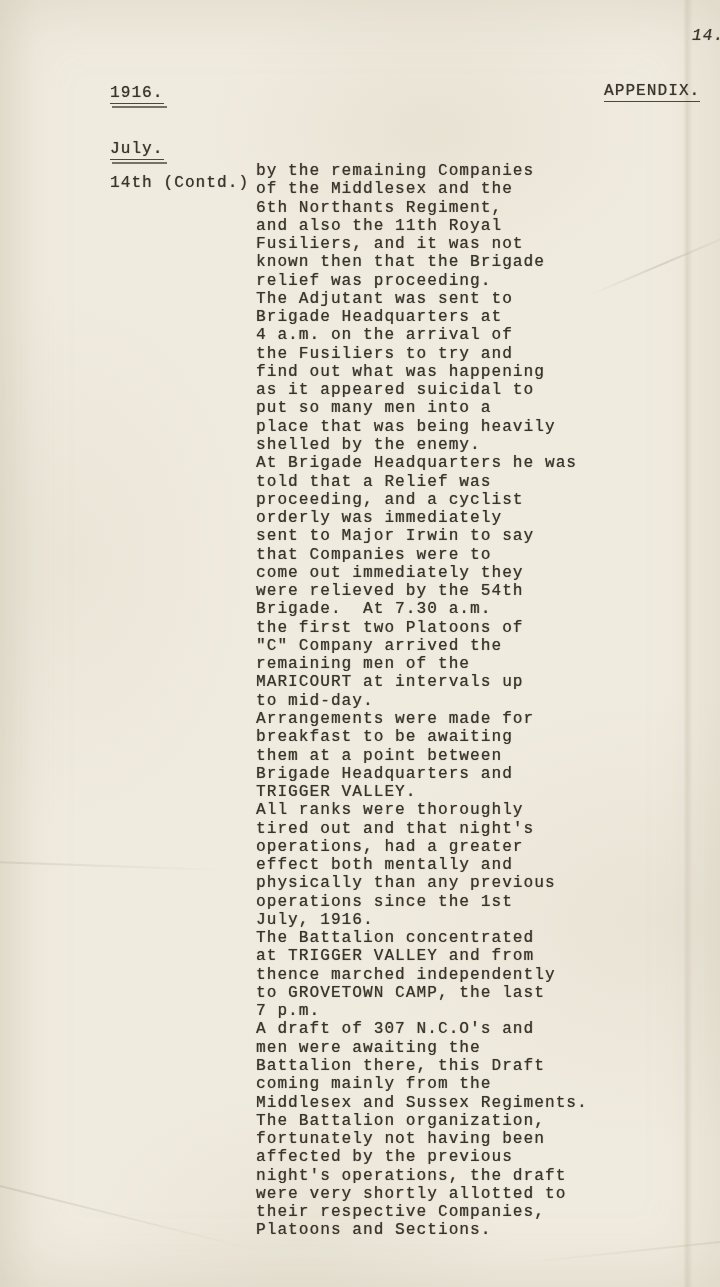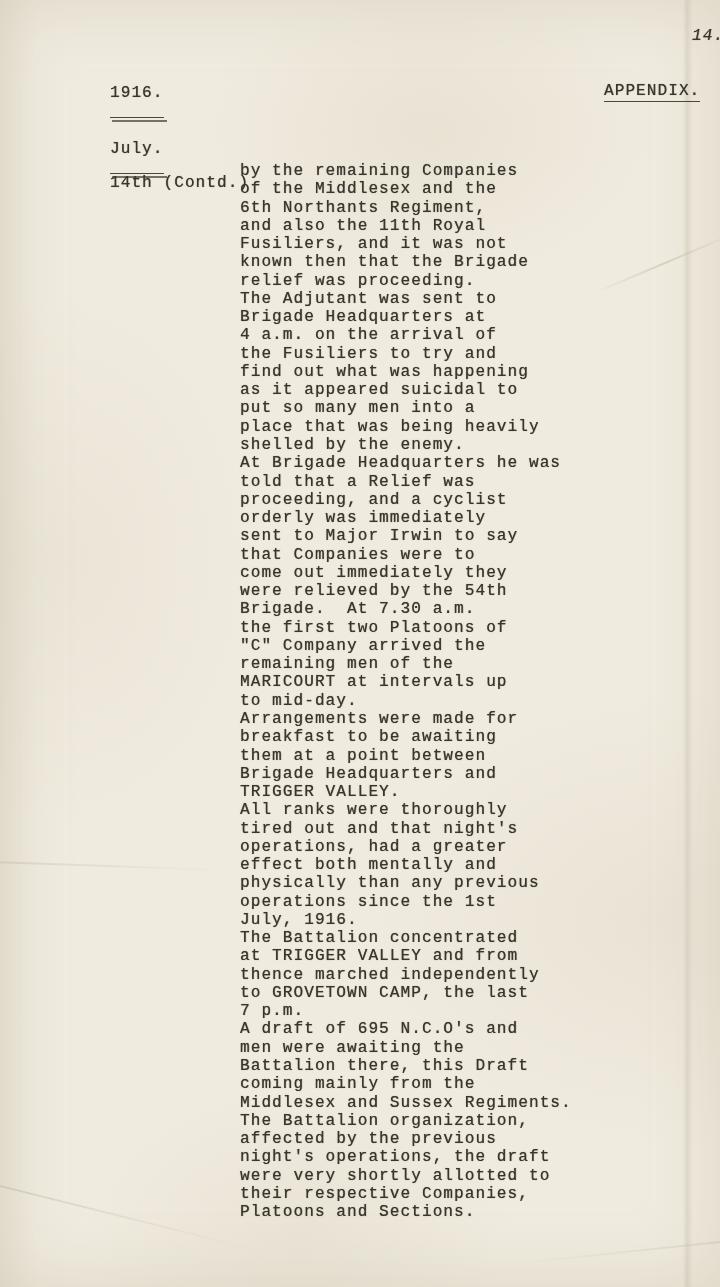--- a/index.html
+++ b/index.html
@@ -35,36 +35,36 @@
   .page-number { left: 692px; top: 27px; font-style: italic; }
   .appendix    { left: 604px; top: 82px; }
   .year        { left: 110px; top: 84px; }
   .month       { left: 110px; top: 140px; }
   .underline {
     padding-bottom: 1px;
     border-bottom: 1.7px solid rgba(52,48,40,0.88);
   }
   .dbl-underline {
     position: relative;
-    padding-bottom: 15px;
+    padding-bottom: 1px;
     border-bottom: 1.7px solid rgba(52,48,40,0.88);
   }
   .dbl-underline::after {
     content: "";
     position: absolute;
     left: 2px;
     right: -3px;
     bottom: -4.5px;
     height: 1.6px;
     background: rgba(52,48,40,0.65);
   }
   .entry-date { left: 110px; top: 162px; margin-top: 12px; }
   .entry-body {
     position: absolute;
-    left: 240px;
+    left: 256px;
     top: 162px;
     width: 360px;
   }
   .line {
     display: block;
     height: 18.28px;
     line-height: 18.28px;
     font-size: 16px;
     letter-spacing: 1.1px;
     white-space: pre;
@@ -156,26 +156,27 @@
         <div class="line">operations, had a greater</div>
         <div class="line">effect both mentally and</div>
         <div class="line">physically than any previous</div>
         <div class="line">operations since the 1st</div>
         <div class="line">July, 1916.</div>
         <div class="line">The Battalion concentrated</div>
         <div class="line">at TRIGGER VALLEY and from</div>
         <div class="line">thence marched independently</div>
         <div class="line">to GROVETOWN CAMP, the last</div>
         <div class="line">7 p.m.</div>
-        <div class="line">A draft of 695 N.C.O's and</div>
+        <div class="line">A draft of 307 N.C.O's and</div>
         <div class="line">men were awaiting the</div>
         <div class="line">Battalion there, this Draft</div>
         <div class="line">coming mainly from the</div>
         <div class="line">Middlesex and Sussex Regiments.</div>
         <div class="line">The Battalion organization,</div>
+        <div class="line">fortunately not having been</div>
         <div class="line">affected by the previous</div>
         <div class="line">night's operations, the draft</div>
         <div class="line">were very shortly allotted to</div>
         <div class="line">their respective Companies,</div>
         <div class="line">Platoons and Sections.</div>
       </div>
   </div>
 
   <div class="crease crease-topright"></div>
   <div class="crease crease-midleft"></div>

